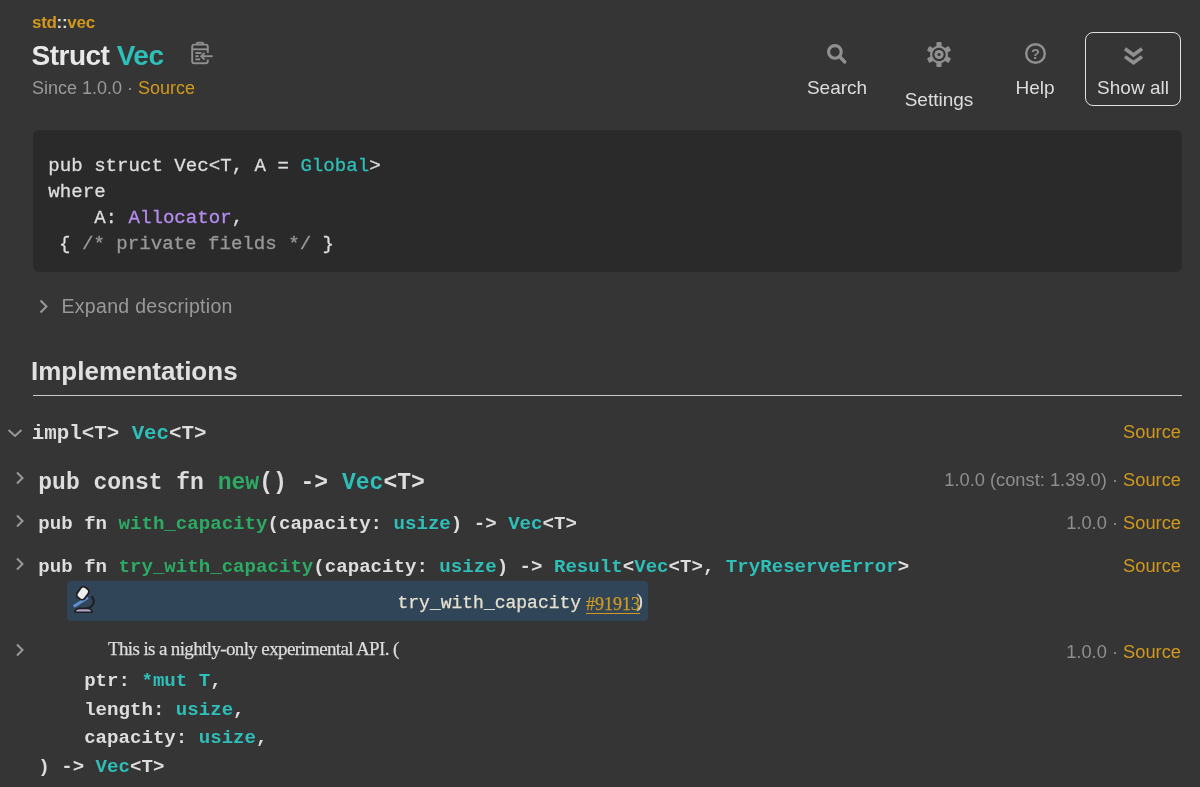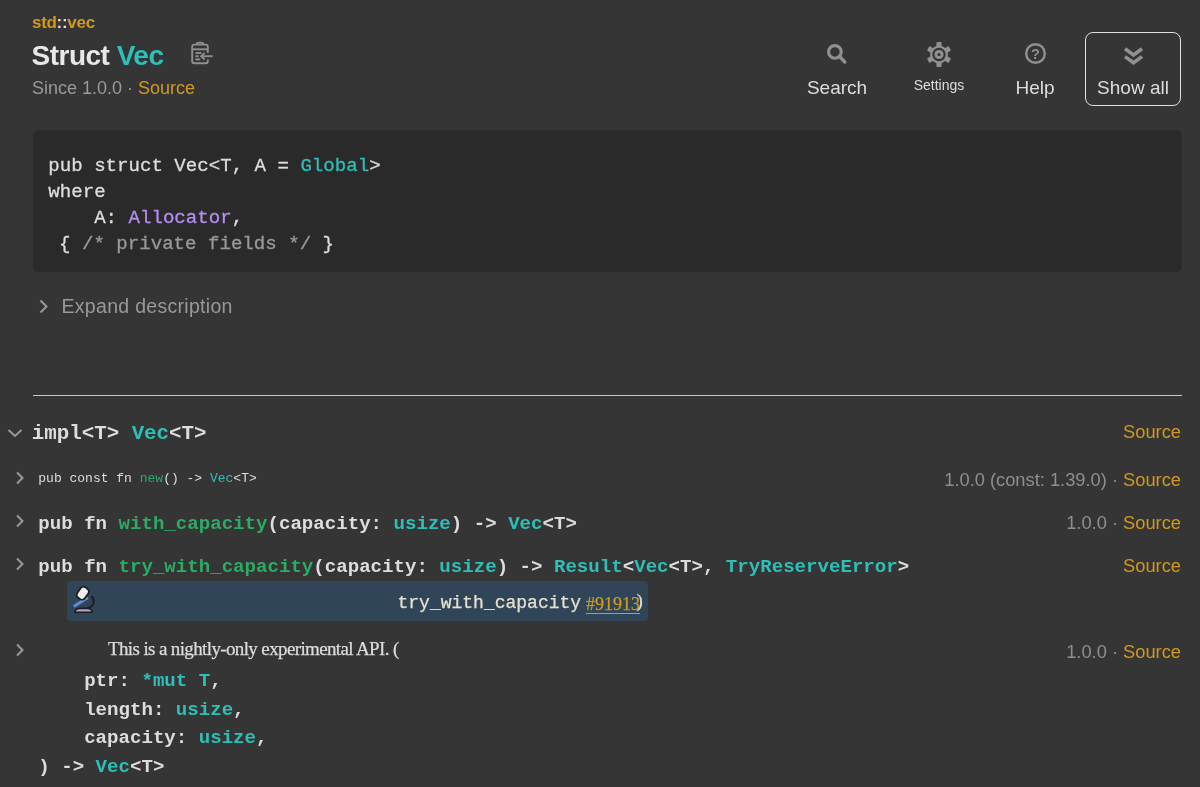--- a/index.html
+++ b/index.html
@@ -69,21 +69,21 @@
         <g transform="rotate(300)">
             <rect x="-2.6" y="-12.5" width="5.2" height="6" rx="1"></rect>
           </g>
       </g>
       <circle r="9" fill="#909090"></circle>
       <circle r="6.7" fill="#353535"></circle>
       <circle r="4.6" fill="#909090"></circle>
       <circle r="1.6" fill="#353535"></circle>
     </g>
   </svg>
-  <div class="abs lbl" style="left:939px;top:78px;font-size:14px;transform:translateX(-50%);">Settings</div>
+  <div class="abs lbl" style="left:939px;top:90px;font-size:19px;transform:translateX(-50%);">Settings</div>
 
   <svg class="abs" style="left:1025px;top:43px;" width="21" height="21" viewBox="0 0 21 21" fill="none">
     <circle cx="10.5" cy="10.5" r="9.3" stroke="#909090" stroke-width="2.4"></circle>
     <text x="10.5" y="15.8" text-anchor="middle" font-family="Liberation Sans" font-size="14.5" font-weight="bold" fill="#909090" stroke="none">?</text>
   </svg>
   <div class="abs lbl" style="left:1035px;top:78px;font-size:19px;transform:translateX(-50%);">Help</div>
 
   <div class="abs" id="showallbox" style="left:1085px;top:32px;width:94px;height:72px;border:1.5px solid #e0e0e0;border-radius:8px;"></div>
   <svg class="abs" style="left:1122px;top:46px;" width="23" height="20" viewBox="0 0 23 20" fill="none" stroke="#909090" stroke-width="3.6">
     <path d="M3 2.8 l8.5 6.2 l8.5-6.2"></path>
@@ -95,32 +95,33 @@
   <div class="abs mono cbln" id="cb1" style="left:48.3px;top:157.4px;font-size:19.1px;">pub struct Vec&lt;T, A = <span class="teal">Global</span>&gt;</div>
   <div class="abs mono cbln" id="cb2" style="left:48.3px;top:183.1px;font-size:19.1px;">where</div>
   <div class="abs mono cbln" id="cb3" style="left:48.3px;top:208.8px;font-size:19.1px;">    A: <span class="purple">Allocator</span>,</div>
   <div class="abs mono cbln" id="cb4" style="left:59px;top:234.5px;font-size:19.1px;">{ <span class="gray">/* private fields */</span> }</div>
 
   <svg class="abs" style="left:38px;top:299px;" width="11" height="15" viewBox="0 0 11 15" fill="none" stroke="#999" stroke-width="2">
     <path d="M2.5 1.5 l6 6 l-6 6"></path>
   </svg>
   <div class="abs gray" id="expand" style="left:61.5px;top:297px;font-size:19.5px;letter-spacing:0.3px;">Expand description</div>
 
+  <div class="abs" id="h2" style="left:31px;top:358px;font-size:26px;font-weight:bold;color:#e0e0e0;">Implementations</div>
   <div class="abs" style="left:33px;top:395px;width:1149px;height:1px;background:#c9c9c9;"></div>
 
   <svg class="abs" style="left:7px;top:428px;" width="16" height="10" viewBox="0 0 16 10" fill="none" stroke="#999" stroke-width="2">
     <path d="M1.5 2 l6.5 6 l6.5-6"></path>
   </svg>
   <div class="abs mono" id="implrow" style="left:31.8px;top:424px;font-size:20.8px;font-weight:bold;">impl&lt;T&gt; <span class="teal">Vec</span>&lt;T&gt;</div>
   <div class="abs" id="src1" style="right:19px;top:423px;font-size:18.3px;text-align:right;"><span class="gold">Source</span></div>
 
   <svg class="abs" style="left:15px;top:471px;" width="10" height="14" viewBox="0 0 10 14" fill="none" stroke="#999" stroke-width="2">
     <path d="M2 1.5 l5.5 5.5 l-5.5 5.5"></path>
   </svg>
-  <div class="abs mono mrow" id="m1" style="left:38.3px;top:472.4px;font-size:13px;font-weight:normal;">pub const fn <span class="green">new</span>() -&gt; <span class="teal">Vec</span>&lt;T&gt;</div>
+  <div class="abs mono mrow" id="m1" style="left:38.3px;top:472.4px;font-size:23px;font-weight:bold;">pub const fn <span class="green">new</span>() -&gt; <span class="teal">Vec</span>&lt;T&gt;</div>
   <div class="abs" id="v1" style="right:19px;top:471px;font-size:18.3px;"><span class="grey2">1.0.0 (const: 1.39.0) · </span><span class="gold">Source</span></div>
 
   <svg class="abs" style="left:15px;top:514px;" width="10" height="14" viewBox="0 0 10 14" fill="none" stroke="#999" stroke-width="2">
     <path d="M2 1.5 l5.5 5.5 l-5.5 5.5"></path>
   </svg>
   <div class="abs mono mrow" id="m2" style="left:38.3px;top:515.4px;font-size:19.1px;font-weight:bold;">pub fn <span class="green">with_capacity</span>(capacity: <span class="teal">usize</span>) -&gt; <span class="teal">Vec</span>&lt;T&gt;</div>
   <div class="abs" id="v2" style="right:19px;top:514px;font-size:18.3px;"><span class="grey2">1.0.0 · </span><span class="gold">Source</span></div>
 
   <svg class="abs" style="left:15px;top:557px;" width="10" height="14" viewBox="0 0 10 14" fill="none" stroke="#999" stroke-width="2">
     <path d="M2 1.5 l5.5 5.5 l-5.5 5.5"></path>

